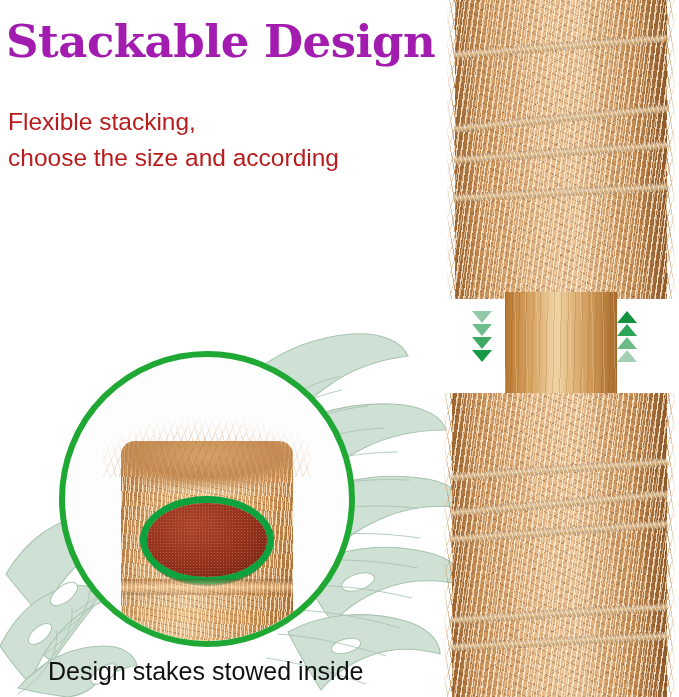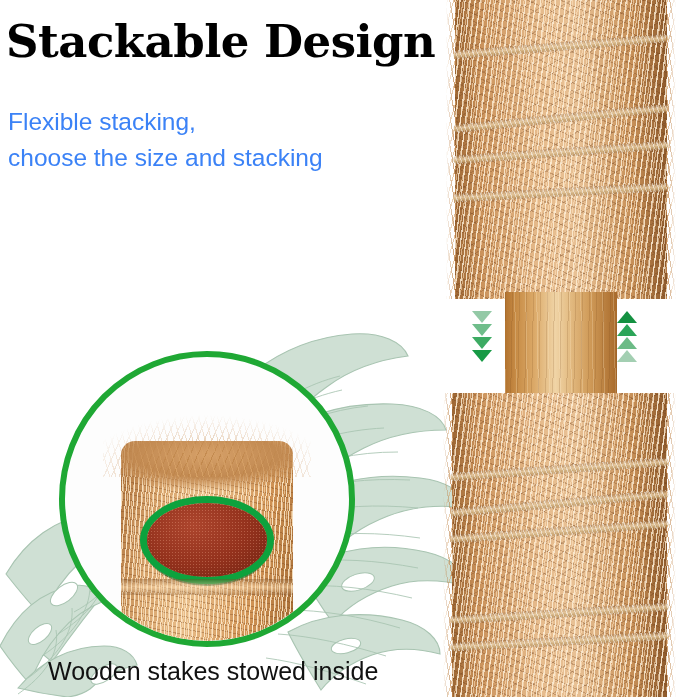--- a/index.html
+++ b/index.html
@@ -305,36 +305,36 @@
         <path d="M306 316 C 340 310, 378 310, 420 316"></path>
         <path d="M302 340 C 336 336, 376 338, 418 346"></path>
         <path d="M296 364 C 330 362, 370 366, 412 376"></path>
         <path d="M288 388 C 320 388, 360 394, 400 406"></path>
         <path d="M278 412 C 310 414, 348 422, 386 434"></path>
         <path d="M266 436 C 296 440, 332 450, 366 462"></path>
       </g>
     </svg>
   </div>
 
-  <div class="headline" style="color: #000000;">Stackable Design</div>
-
-  <div class="subcopy" style="color: #3b82f6;">
+  <div class="headline" style="color: #a21caf;">Stackable Design</div>
+
+  <div class="subcopy" style="color: #b91c1c;">
     <span class="line">Flexible stacking,</span>
-    <span class="line">choose the size and stacking</span>
+    <span class="line">choose the size and according</span>
   </div>
 
   <div class="detail-circle" style="border-color: rgb(31, 168, 52);">
     <div class="detail-inner">
       <div class="coir-stack">
         <div class="cap"></div>
       </div>
     </div>
   </div>
 
-  <div class="caption" style="color: rgb(17, 17, 17);">Wooden stakes stowed inside</div>
+  <div class="caption" style="color: rgb(17, 17, 17);">Design stakes stowed inside</div>
 
   <div class="pole frayed" id="pole-top">
     <div class="twine" style="top:46px;  transform:rotate(-4.5deg);"></div>
     <div class="twine" style="top:118px; transform:rotate(-5.5deg);"></div>
     <div class="twine" style="top:152px; transform:rotate(-4deg);"></div>
     <div class="twine" style="top:192px; transform:rotate(-3deg);"></div>
   </div>
 
   <div class="stake"></div>
 

